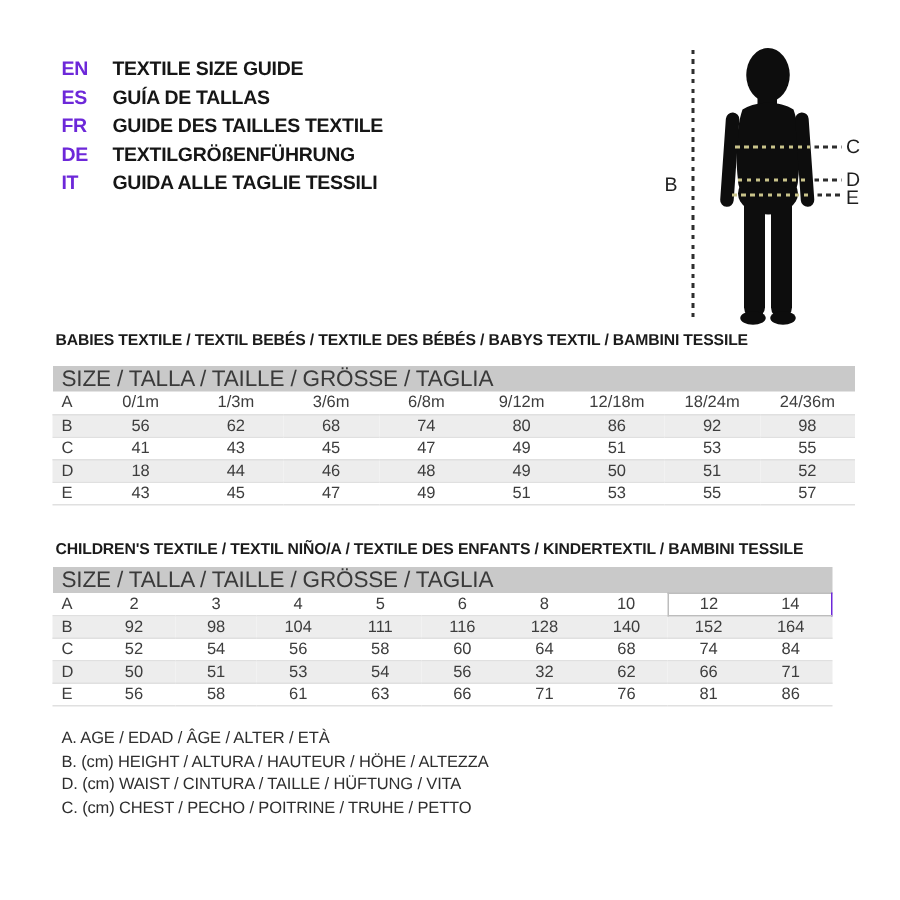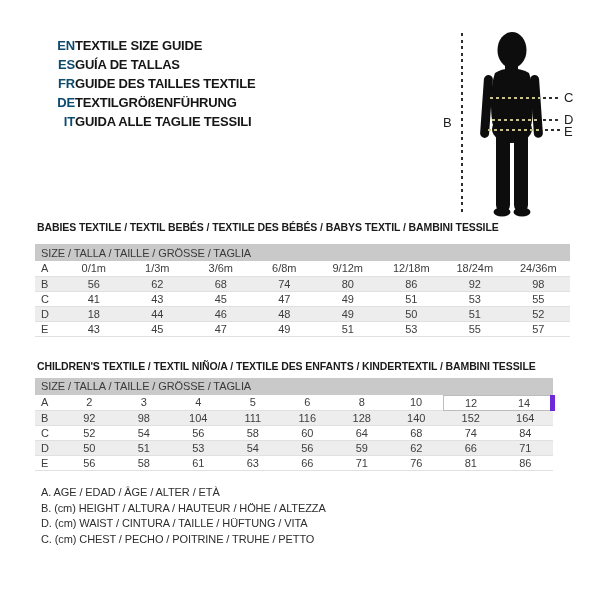--- a/index.html
+++ b/index.html
@@ -9,23 +9,22 @@
     color: #2b2b2b;
     position: relative;
     overflow: hidden;
   }
   .page { position: absolute; inset: 0; }
 
   
   .lang-block { position: absolute; left: 41px; top: 36px; }
   .lang-row { display: flex; height: 19px; align-items: center; }
   .lang-code {
-    width: 34px; font-size: 13px; font-weight: 700; color: #0c4a6e;
+    width: 34px; font-size: 13px; font-weight: 700; color: #6d28d9;
     letter-spacing: -0.2px;
-    text-align: right;
   }
   .lang-title {
     font-size: 13px; font-weight: 700; color: #161616; letter-spacing: -0.2px;
     white-space: nowrap;
   }
 
   
   .figure-area { position: absolute; left: 430px; top: 20px; width: 170px; height: 210px; }
   .silhouette { position: absolute; left: 38px; top: 8px; }
   .vline {
@@ -63,31 +62,31 @@
   .title-children { top: 360px; }
 
   
   table.size-table {
     position: absolute; border-collapse: collapse; table-layout: fixed;
     font-size: 11px; color: #3d3d3d;
   }
   .table-babies { left: 35px; top: 244px; width: 535px; }
   .table-children { left: 35px; top: 378px; width: 520px; }
   td.thead-cell {
-    background: #c9c9c9; color: #3a3a3a; font-size: 11px;
+    background: #c9c9c9; color: #3a3a3a; font-size: 15px;
     height: 17px; padding-left: 6px; text-align: left; letter-spacing: -0.1px;
     white-space: nowrap; overflow: hidden;
   }
   tbody tr { height: 15px; border-bottom: 1px solid #e0e0e0; }
   tbody tr.stripe { background: #ededed; }
   td.rowlabel { padding-left: 6px; text-align: left; }
   td.val { text-align: center; }
   td.hl { border-top: 1px solid #bdbdbd; border-bottom: 1px solid #bdbdbd; }
   td.hl-first { border-left: 1px solid #bdbdbd; }
-  td.hl-last { border-right: 5px solid #6d28d9; }
+  td.hl-last { border-right: 1px solid #6d28d9; }
 
   
   .legend-block { position: absolute; left: 41px; top: 486px; }
   .legend-line {
     height: 15.5px; font-size: 11px; color: #2e2e2e; letter-spacing: -0.1px;
     white-space: nowrap;
   }
 </style>
 </head>
 <body>
@@ -278,21 +277,21 @@
           <td class="val">74</td>
           <td class="val">84</td>
         </tr>
         <tr class="stripe">
           <td class="rowlabel">D</td>
           <td class="val">50</td>
           <td class="val">51</td>
           <td class="val">53</td>
           <td class="val">54</td>
           <td class="val">56</td>
-          <td class="val">59</td>
+          <td class="val">32</td>
           <td class="val">62</td>
           <td class="val">66</td>
           <td class="val">71</td>
         </tr>
         <tr>
           <td class="rowlabel">E</td>
           <td class="val">56</td>
           <td class="val">58</td>
           <td class="val">61</td>
           <td class="val">63</td>

